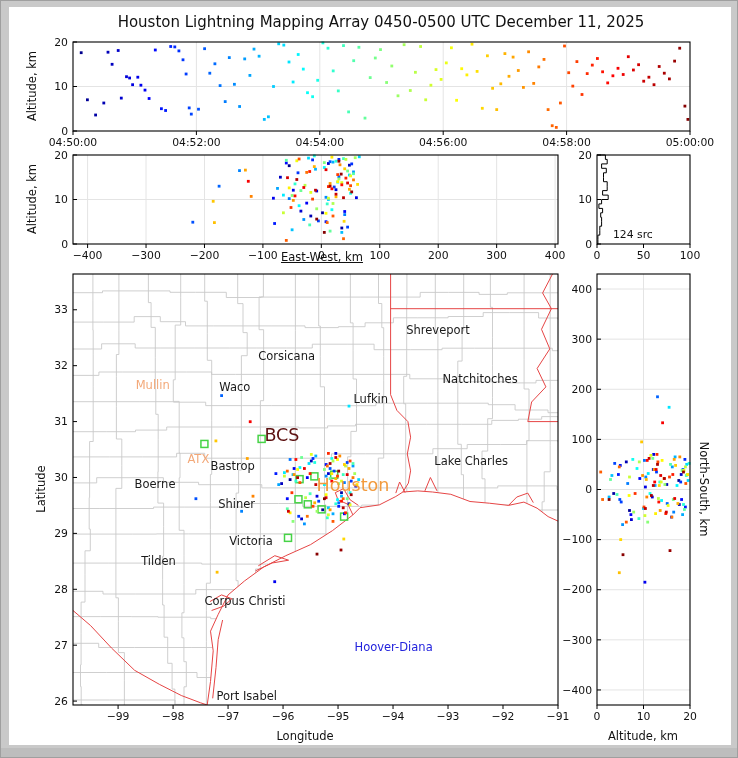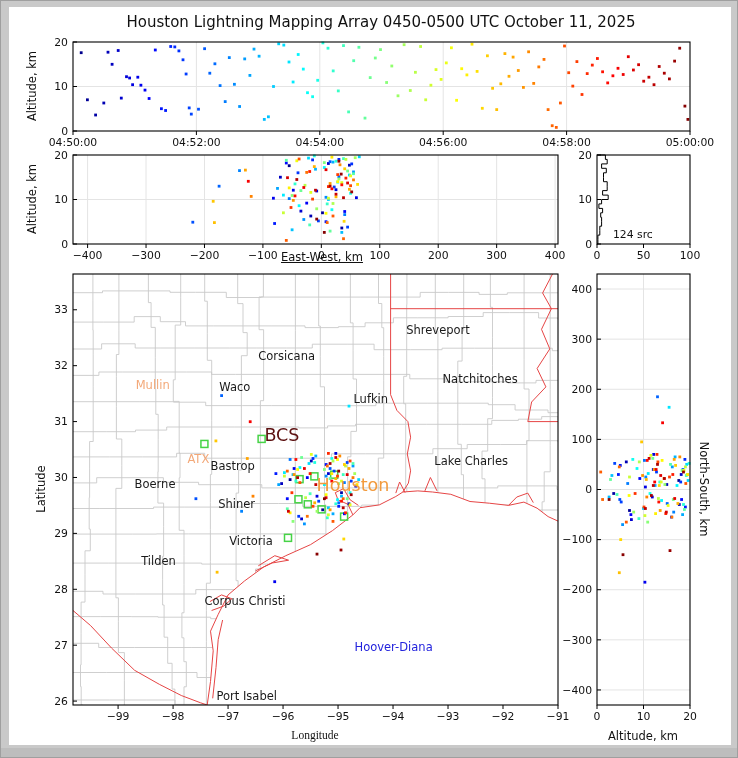--- a/index.html
+++ b/index.html
@@ -755,22 +755,22 @@
         <text x="353.5" y="649.9" fill="#2323dd" font-size="11.5px">Hoover-Diana</text>
         <text x="215.5" y="699.1" fill="#1a1a1a" font-size="11.5px">Port Isabel</text>
       </g>
       <rect x="72" y="41" width="617" height="89" fill="none" stroke="#000" stroke-width="1.1"></rect>
       <rect x="72" y="154" width="485" height="89" fill="none" stroke="#000" stroke-width="1.1"></rect>
       <rect x="596" y="154" width="93" height="89" fill="none" stroke="#000" stroke-width="1.1"></rect>
       <rect x="72" y="273" width="485" height="431" fill="none" stroke="#000" stroke-width="1.1"></rect>
       <rect x="596" y="273" width="93" height="431" fill="none" stroke="#000" stroke-width="1.1"></rect>
     </svg>
 
-  <div id="title">Houston Lightning Mapping Array 0450-0500 UTC October 11, 2025</div>
+  <div id="title">Houston Lightning Mapping Array 0450-0500 UTC December 11, 2025</div>
 
   <div class="axlabel rotccw" style="left:31px;top:85px;">Altitude, km</div>
   <div class="axlabel rotccw" style="left:31px;top:198px;">Altitude, km</div>
   <div class="axlabel hcenter" style="left:321px;top:249px;text-decoration:underline;">East-West, km</div>
   <div class="axlabel rotccw" style="left:40px;top:488px;">Latitude</div>
-  <div class="axlabel hcenter" style="left:314px;top:728px;font-family:Liberation Serif, serif;">Longitude</div>
+  <div class="axlabel hcenter" style="left:304px;top:728px;">Longitude</div>
   <div class="axlabel hcenter" style="left:642px;top:728px;">Altitude, km</div>
   <div class="axlabel rotcw" style="left:703px;top:488px;">North-South, km</div>
 </div>
 
 </body></html>

